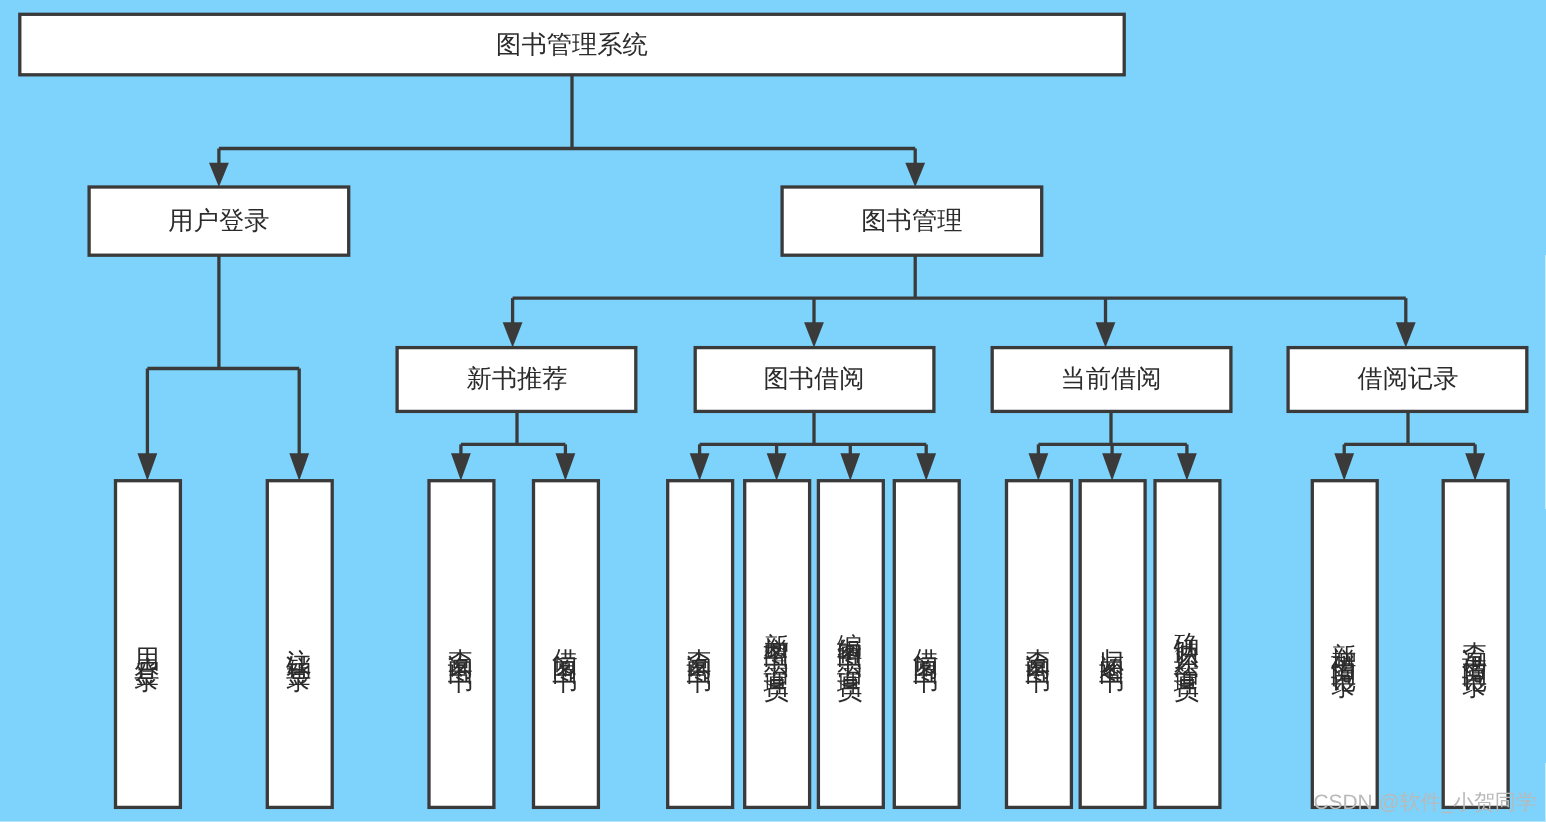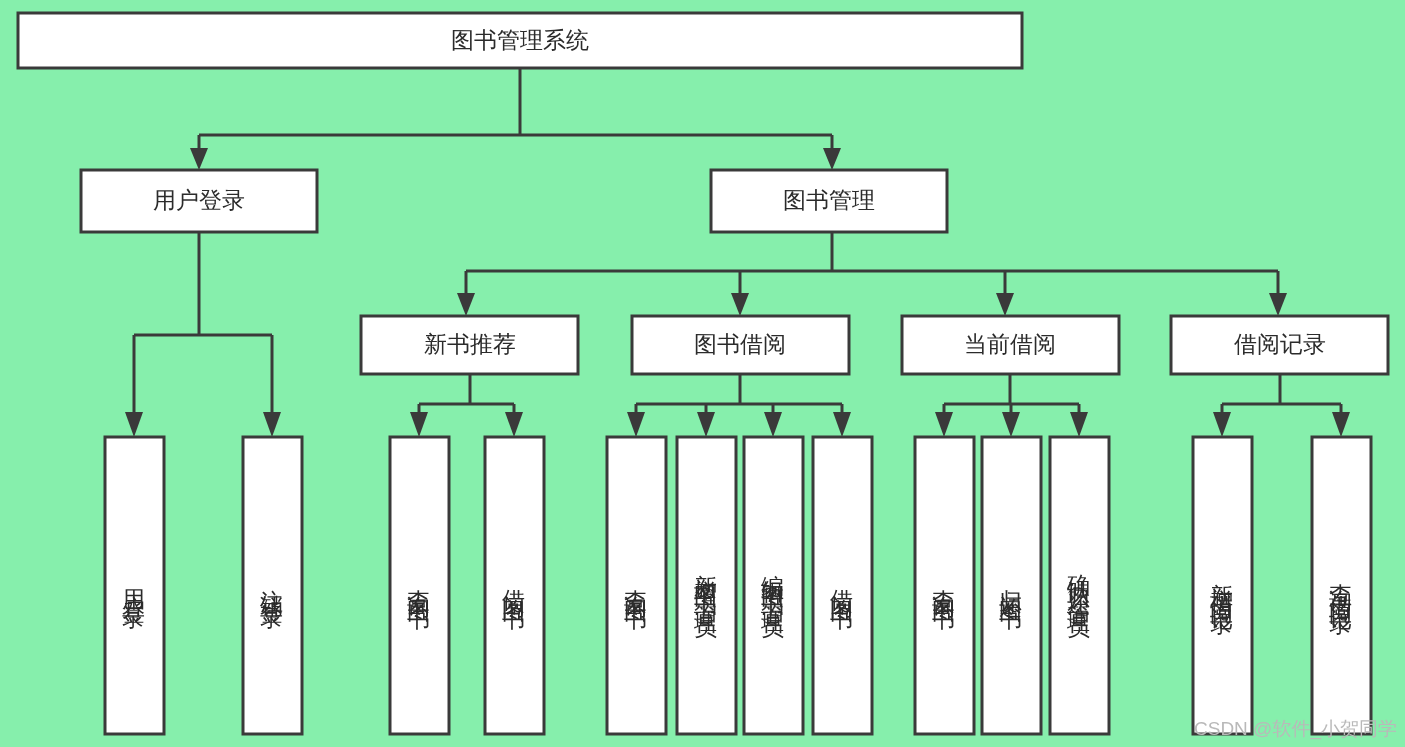--- a/index.html
+++ b/index.html
@@ -8,21 +8,21 @@
     padding: 0;
     background: #ffffff;
   }
   body {
     font-family: "Liberation Sans", "DejaVu Sans", sans-serif;
   }
   #diagram-root {
     position: relative;
     width: 1405px;
     height: 747px;
-    background: #86efac;
+    background: #7dd3fc;
     overflow: hidden;
   }
   svg.diagram-canvas {
     position: absolute;
     left: 0;
     top: 0;
     width: 1405px;
     height: 747px;
     display: block;
   }

